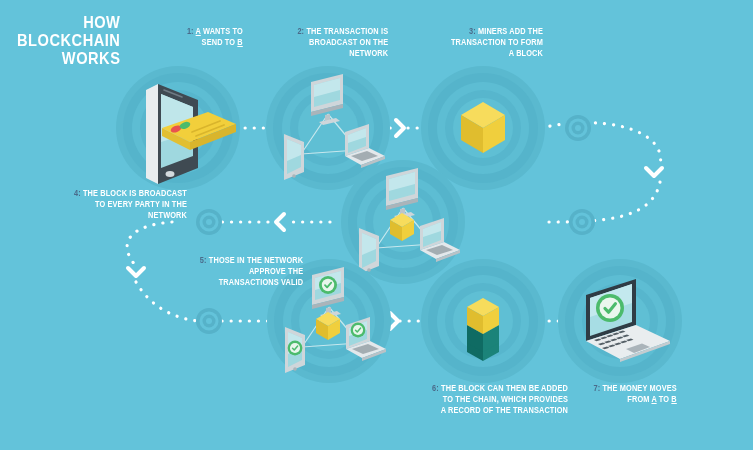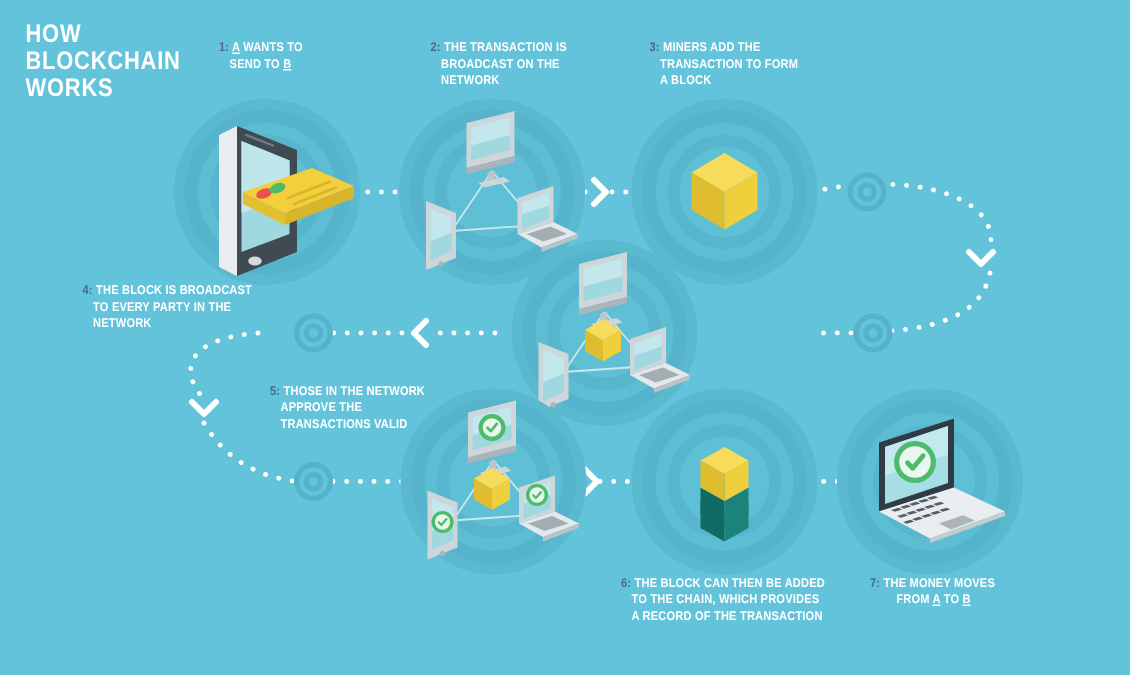--- a/index.html
+++ b/index.html
@@ -2,21 +2,21 @@
 <html><head>
 <meta charset="utf-8">
 <style>
   html,body{margin:0;padding:0;}
   body{
     width:753px;height:450px;overflow:hidden;
     background:#63c3da;
     font-family:"Liberation Sans", sans-serif;
     position:relative;
   }
-  #stage{position:absolute;left:0;top:0;width:753px;height:450px;}
+  #stage{position:absolute;left:0;top:0;width:753px;height:450px;text-align:right;}
   #svg-layer{position:absolute;left:0;top:0;width:753px;height:450px;}
 
   
   .title{
     position:absolute;left:17px;top:14px;
     color:#ffffff;
     font-family:"Liberation Sans Narrow","Liberation Sans",sans-serif;
     font-weight:bold;font-size:17px;line-height:18px;
     letter-spacing:.6px;
     text-transform:uppercase;

